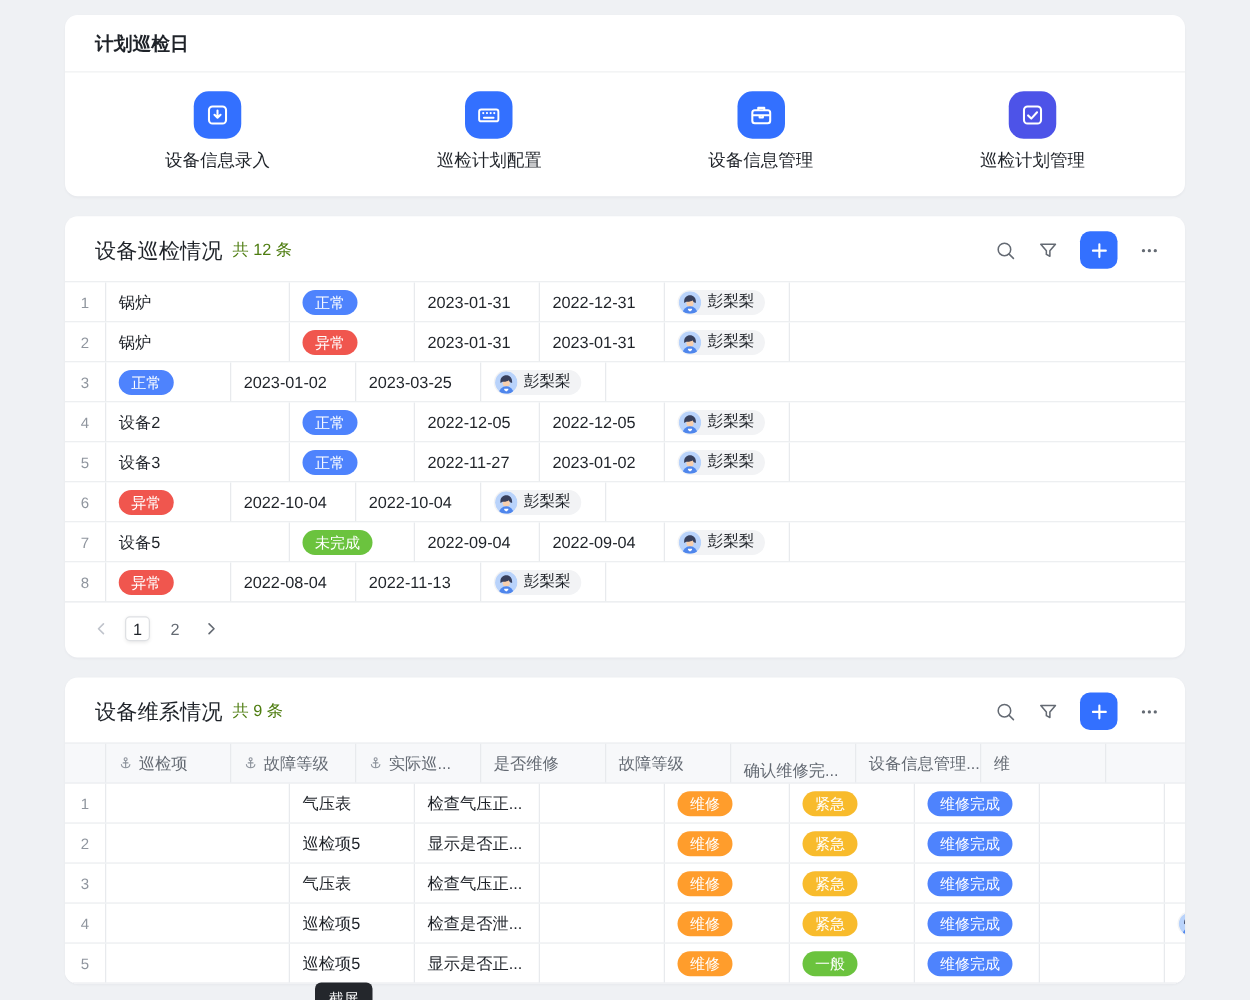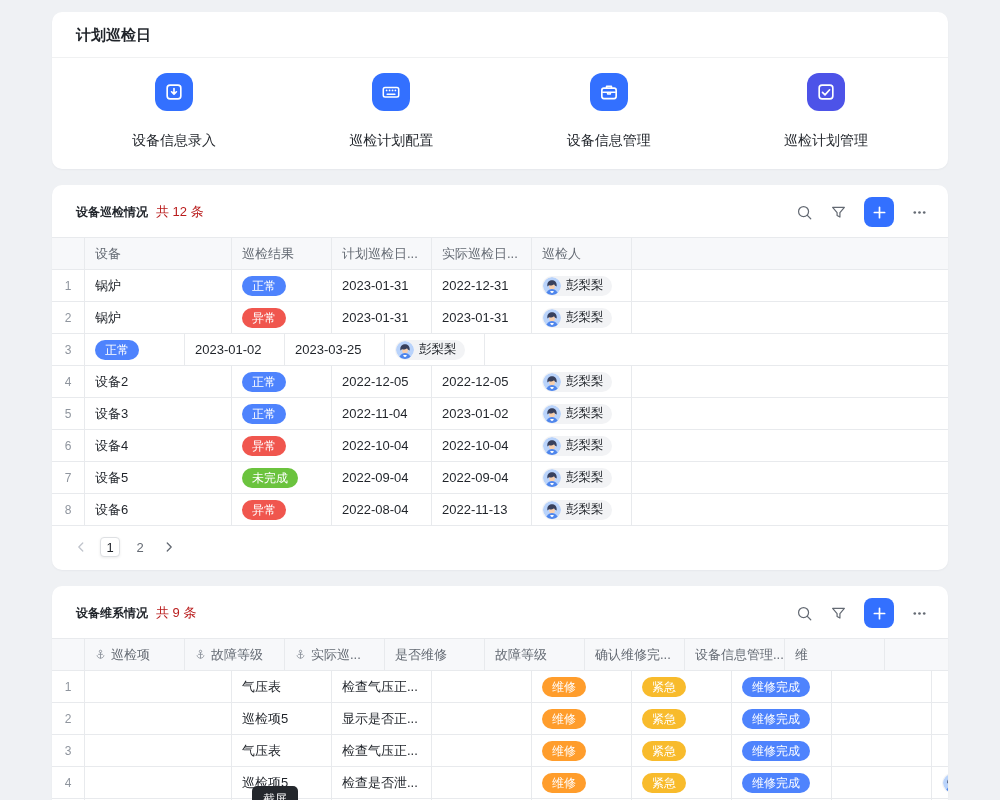--- a/index.html
+++ b/index.html
@@ -5,28 +5,28 @@
   * { box-sizing: border-box; margin: 0; padding: 0; }
   html, body { width: 1000px; height: 800px; overflow: hidden; }
   body { background: #eff1f4; font-family: "Liberation Sans", "DejaVu Sans", sans-serif; color: #1f2329; }
   .page { position: relative; width: 1000px; height: 800px; overflow: hidden; padding: 12px 52px 0; }
   .card { background: #fff; border-radius: 10px; margin-bottom: 16px; box-shadow: 0 1px 2px rgba(31,35,41,.04); overflow: hidden; }
 
   
   .card-title-row { padding: 14px 24px 12px; border-bottom: 1px solid #f0f1f2; }
   .card-title { font-size: 15px; font-weight: 700; }
   .shortcut-row { display: flex; justify-content: space-between; padding: 15px 80px 19px; }
-  .shortcut-item { display: flex; flex-direction: column; align-items: center; gap: 21px; cursor: pointer; }
+  .shortcut-item { display: flex; flex-direction: column; align-items: center; gap: 9px; cursor: pointer; }
   .shortcut-icon { width: 38px; height: 38px; border-radius: 12px; display: flex; align-items: center; justify-content: center; }
   .shortcut-label { font-size: 14px; }
 
   
   .tbl-header { display: flex; align-items: center; padding: 12px 20px 10px 24px; }
-  .tbl-title { font-size: 12px; font-weight: 700; }
-  .tbl-count { font-size: 13px; color: #b91c1c; margin-left: 8px; text-align: center; }
+  .tbl-title { font-size: 17px; font-weight: 400; }
+  .tbl-count { font-size: 13px; color: #4d7c0f; margin-left: 8px; text-align: center; }
   .tbl-actions { margin-left: auto; display: flex; align-items: center; gap: 17px; }
   .icon-btn { display: flex; align-items: center; justify-content: center; cursor: pointer; background: none; border: none; }
   .plus-btn { width: 30px; height: 30px; border-radius: 8px; background: #3370ff; border: none; display: flex; align-items: center; justify-content: center; cursor: pointer; }
 
   .grid { border-top: 1px solid #e8eaed; }
   .row { display: flex; height: 32px; border-bottom: 1px solid #e8eaed; background: #fff; }
   .header-row { background: #f7f8fa; color: #646a73; }
   .header-row .cell { color: #646a73; gap: 5px; }
   .cell { flex: none; border-right: 1px solid #e8eaed; padding: 0 10px; display: flex; align-items: center; font-size: 13px; overflow: hidden; white-space: nowrap; }
   .cell.num { width: 33px; padding: 0; justify-content: center; color: #8f959e; font-size: 12px; }
@@ -122,39 +122,20 @@
         <button class="icon-btn">
             <svg viewBox="0 0 18 18" width="17" height="17">
               <circle cx="4" cy="9" r="1.4" fill="#646a73"></circle>
               <circle cx="9" cy="9" r="1.4" fill="#646a73"></circle>
               <circle cx="14" cy="9" r="1.4" fill="#646a73"></circle>
             </svg>
           </button>
       </div>
     </div>
     <div class="grid" id="inspection-grid">
-        <div class="row header-row">
-          <div class="cell num"></div>
-          <div class="cell" style="width: 147px;">
-            <span>设备</span>
-          </div>
-          <div class="cell" style="width: 100px;">
-            <span>巡检结果</span>
-          </div>
-          <div class="cell" style="width: 100px;">
-            <span>计划巡检日...</span>
-          </div>
-          <div class="cell" style="width: 100px;">
-            <span>实际巡检日...</span>
-          </div>
-          <div class="cell" style="width: 100px;">
-            <span>巡检人</span>
-          </div>
-          <div class="cell filler"></div>
-        </div>
         <div class="row">
           <div class="cell num">1</div>
           <div class="cell" style="width: 147px;">锅炉</div>
           <div class="cell" style="width: 100px;">
             <span class="badge" style="background: rgb(78, 131, 253);">正常</span>
           </div>
           <div class="cell" style="width: 100px;">2023-01-31</div>
           <div class="cell" style="width: 100px;">2022-12-31</div>
           <div class="cell" style="width: 100px;">
             <span class="user-chip">
@@ -242,41 +223,40 @@
             </span>
           </div>
           <div class="cell filler"></div>
         </div>
         <div class="row">
           <div class="cell num">5</div>
           <div class="cell" style="width: 147px; text-align: right;">设备3</div>
           <div class="cell" style="width: 100px;">
             <span class="badge" style="background: rgb(78, 131, 253);">正常</span>
           </div>
-          <div class="cell" style="width: 100px;">2022-11-04</div>
+          <div class="cell" style="width: 100px;">2022-11-27</div>
           <div class="cell" style="width: 100px;">2023-01-02</div>
           <div class="cell" style="width: 100px;">
             <span class="user-chip">
               <span style="display: flex;">
                 <svg viewBox="0 0 20 20" width="18" height="18">
                   <circle cx="10" cy="10" r="10" fill="#b9d3fb"></circle>
                   <circle cx="10" cy="10.5" r="3.2" fill="#f8cfad"></circle>
                   <path d="M4.8 10.5V8.8c0-2.9 2.3-5.2 5.2-5.2s5.2 2.3 5.2 5.2v1.7l-1.2-.4c-.9-.4-1.5-1.3-1.7-2.1-1.1 1-3.2 1.5-5.6 1.3z" fill="#38405c"></path>
                   <path d="M3.4 20a6.6 6.6 0 0 1 13.2 0z" fill="#4f86ec"></path>
                   <path d="M8.2 16.6L10 18l1.8-1.4v-1h-3.6z" fill="#fff"></path>
                 </svg>
               </span>
               <span class="user-name">彭梨梨</span>
             </span>
           </div>
           <div class="cell filler"></div>
         </div>
         <div class="row">
           <div class="cell num">6</div>
-          <div class="cell" style="width: 147px;">设备4</div>
           <div class="cell" style="width: 100px;">
             <span class="badge" style="background: rgb(240, 86, 78);">异常</span>
           </div>
           <div class="cell" style="width: 100px;">2022-10-04</div>
           <div class="cell" style="width: 100px;">2022-10-04</div>
           <div class="cell" style="width: 100px;">
             <span class="user-chip">
               <span style="display: flex;">
                 <svg viewBox="0 0 20 20" width="18" height="18">
                   <circle cx="10" cy="10" r="10" fill="#b9d3fb"></circle>
@@ -310,21 +290,20 @@
                   <path d="M8.2 16.6L10 18l1.8-1.4v-1h-3.6z" fill="#fff"></path>
                 </svg>
               </span>
               <span class="user-name">彭梨梨</span>
             </span>
           </div>
           <div class="cell filler"></div>
         </div>
         <div class="row">
           <div class="cell num">8</div>
-          <div class="cell" style="width: 147px;">设备6</div>
           <div class="cell" style="width: 100px;">
             <span class="badge" style="background: rgb(240, 86, 78);">异常</span>
           </div>
           <div class="cell" style="width: 100px;">2022-08-04</div>
           <div class="cell" style="width: 100px;">2022-11-13</div>
           <div class="cell" style="width: 100px;">
             <span class="user-chip">
               <span style="display: flex;">
                 <svg viewBox="0 0 20 20" width="18" height="18">
                   <circle cx="10" cy="10" r="10" fill="#b9d3fb"></circle>
@@ -417,21 +396,21 @@
               </svg>
             </span>
             <span>实际巡...</span>
           </div>
           <div class="cell" style="width: 100px;">
             <span>是否维修</span>
           </div>
           <div class="cell" style="width: 100px;">
             <span>故障等级</span>
           </div>
-          <div class="cell" style="width: 100px;">
+          <div class="cell" style="width: 100px; align-items: flex-end;">
             <span>确认维修完...</span>
           </div>
           <div class="cell" style="width: 100px;">
             <span>设备信息管理...</span>
           </div>
           <div class="cell" style="width: 100px;">
             <span>维</span>
           </div>
         </div>
         <div class="row">

